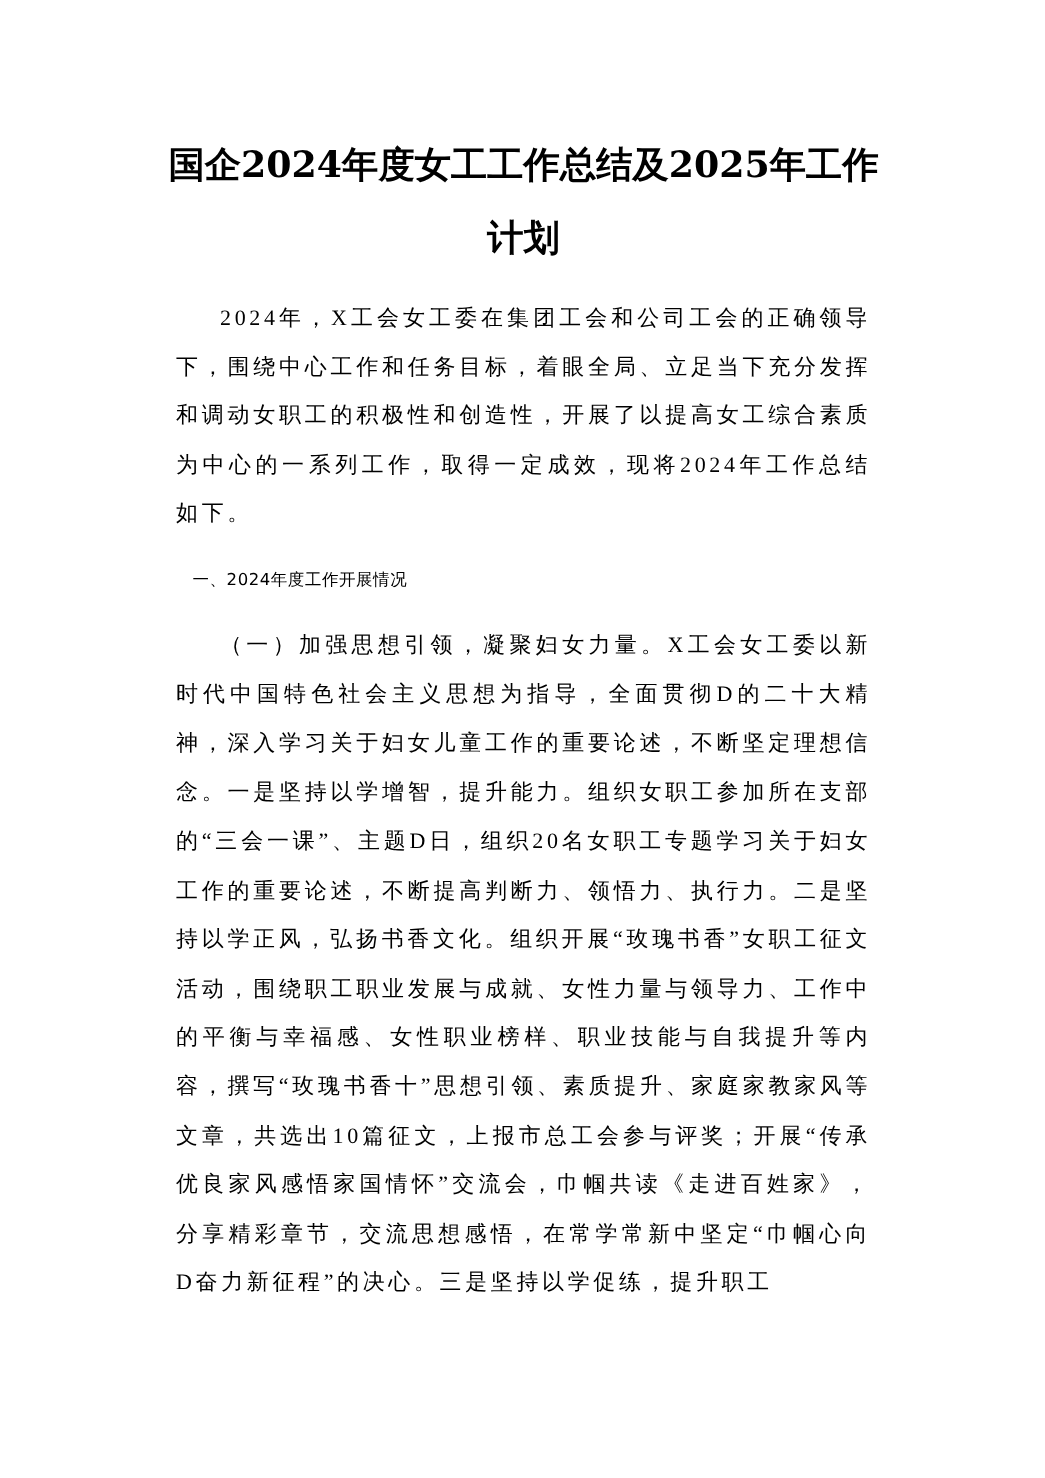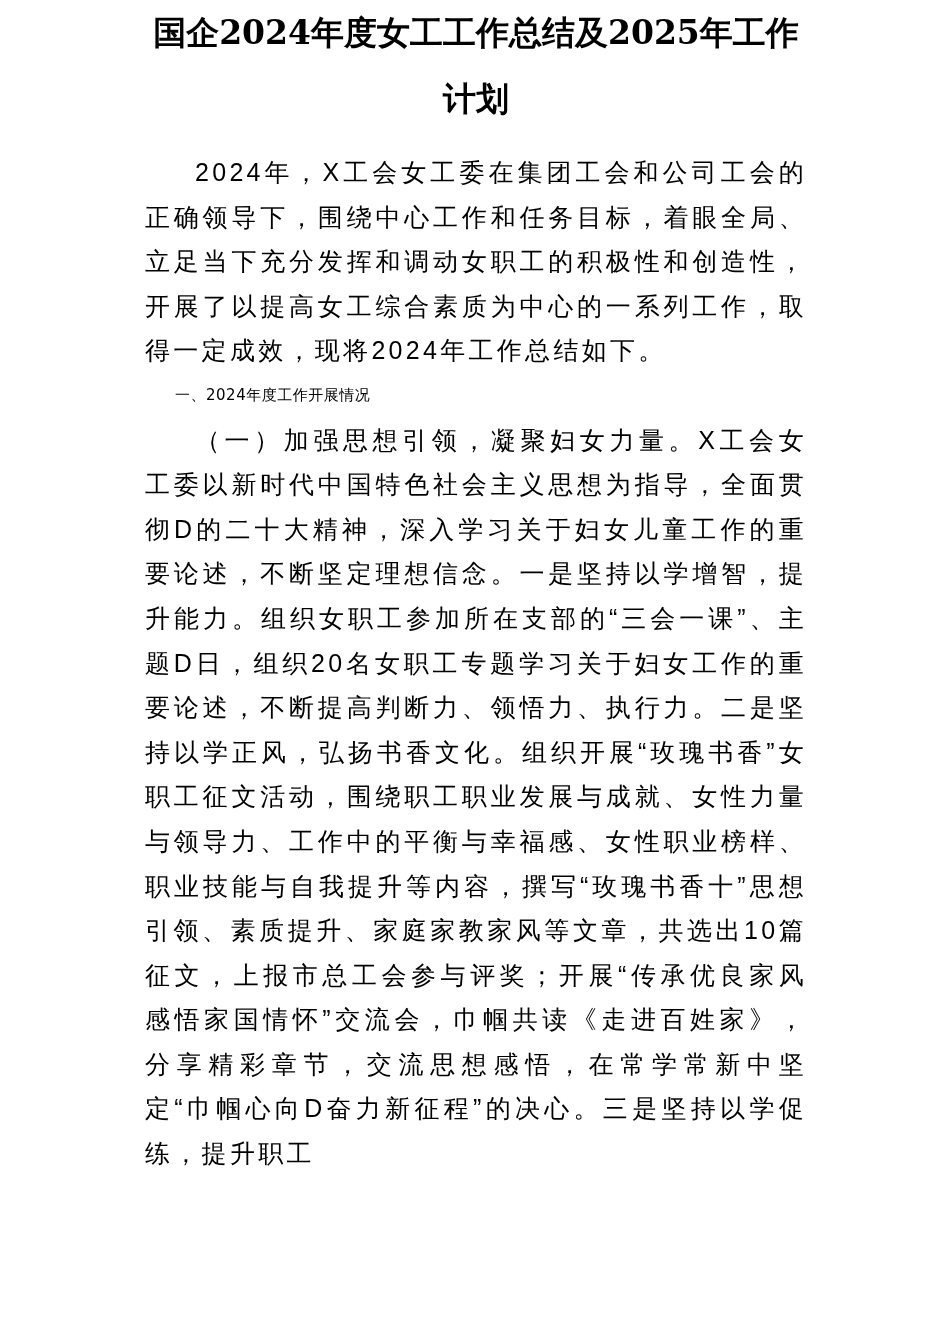--- a/index.html
+++ b/index.html
@@ -5,29 +5,30 @@
   html, body { margin: 0; padding: 0; background: #ffffff; }
   body { width: 950px; height: 1344px; position: relative; overflow: hidden; }
   .page { position: absolute; left: 145px; top: 0; width: 662px; color: #000; }
   .title {
     font-family: "DejaVu Serif", "Liberation Serif", serif;
     font-weight: bold;
     font-size: 33px;
     line-height: 66px;
     text-align: center;
     margin: 0;
+    padding-top: 117px;
     letter-spacing: 0px;
   }
   .para {
-    font-family: Liberation Sans, sans-serif;
-    font-size: 25px;
+    font-family: Liberation Serif, serif;
+    font-size: 20px;
     line-height: 44.6px;
     text-align: justify;
     text-align-last: left;
-    margin: 0;
+    margin: 15px;
     letter-spacing: 3.3px;
   }
   .first-para { margin-top: 18px; text-indent: 2em; }
   .heading {
     font-family: "DejaVu Sans", "Liberation Sans", sans-serif;
     font-size: 15px;
     line-height: 44.6px;
     margin: 0;
     text-indent: 2em;
     font-weight: normal;

